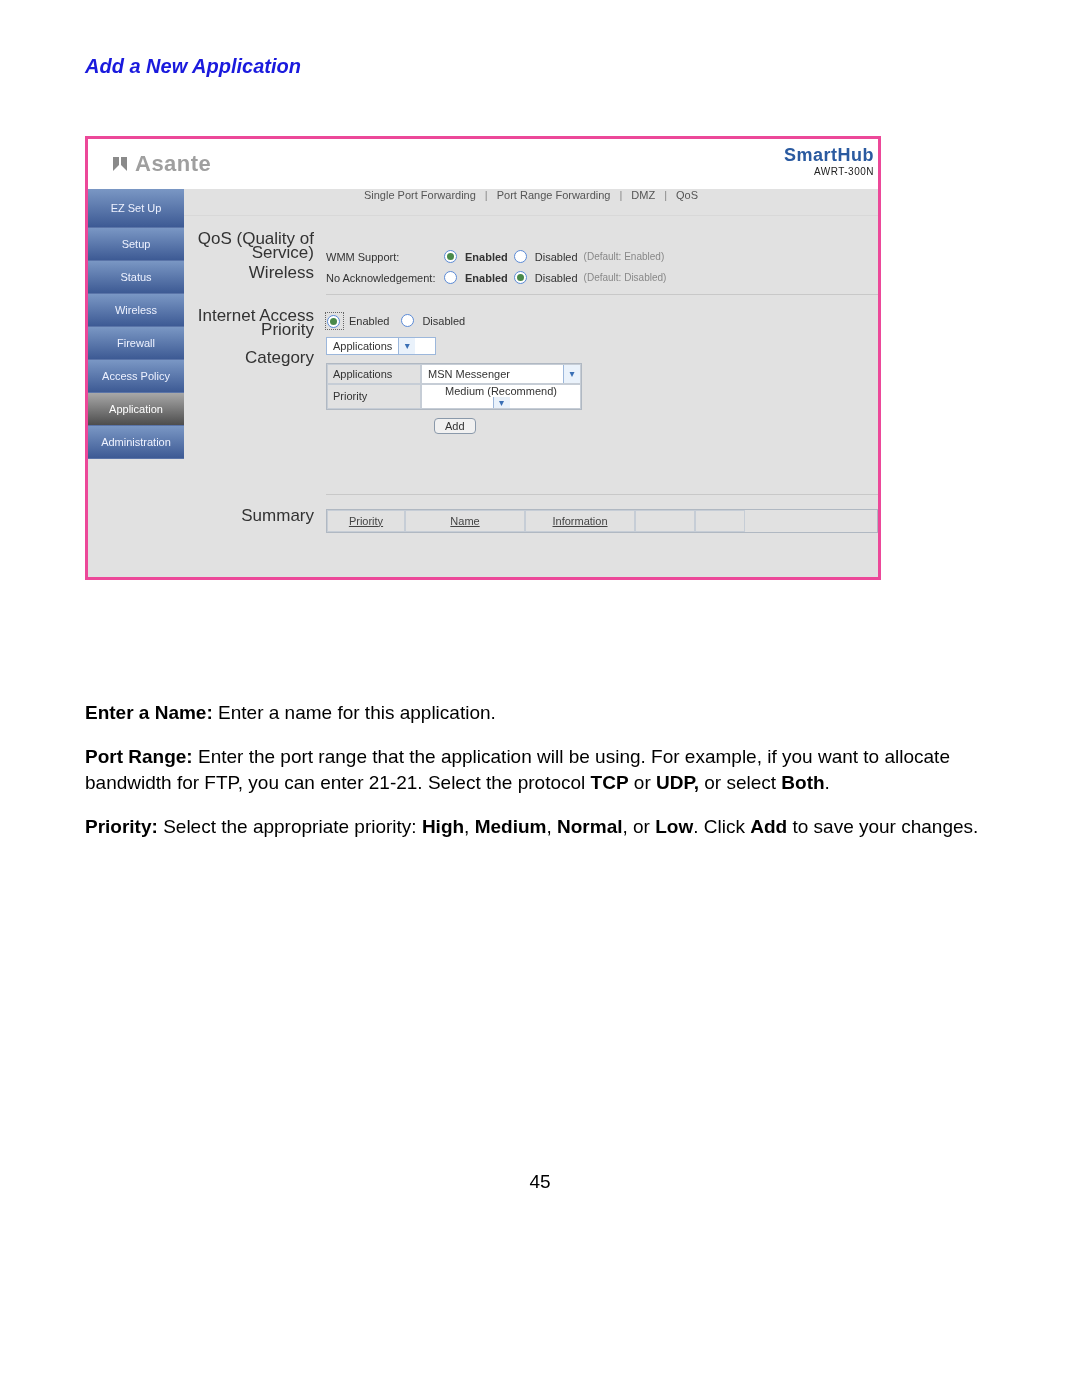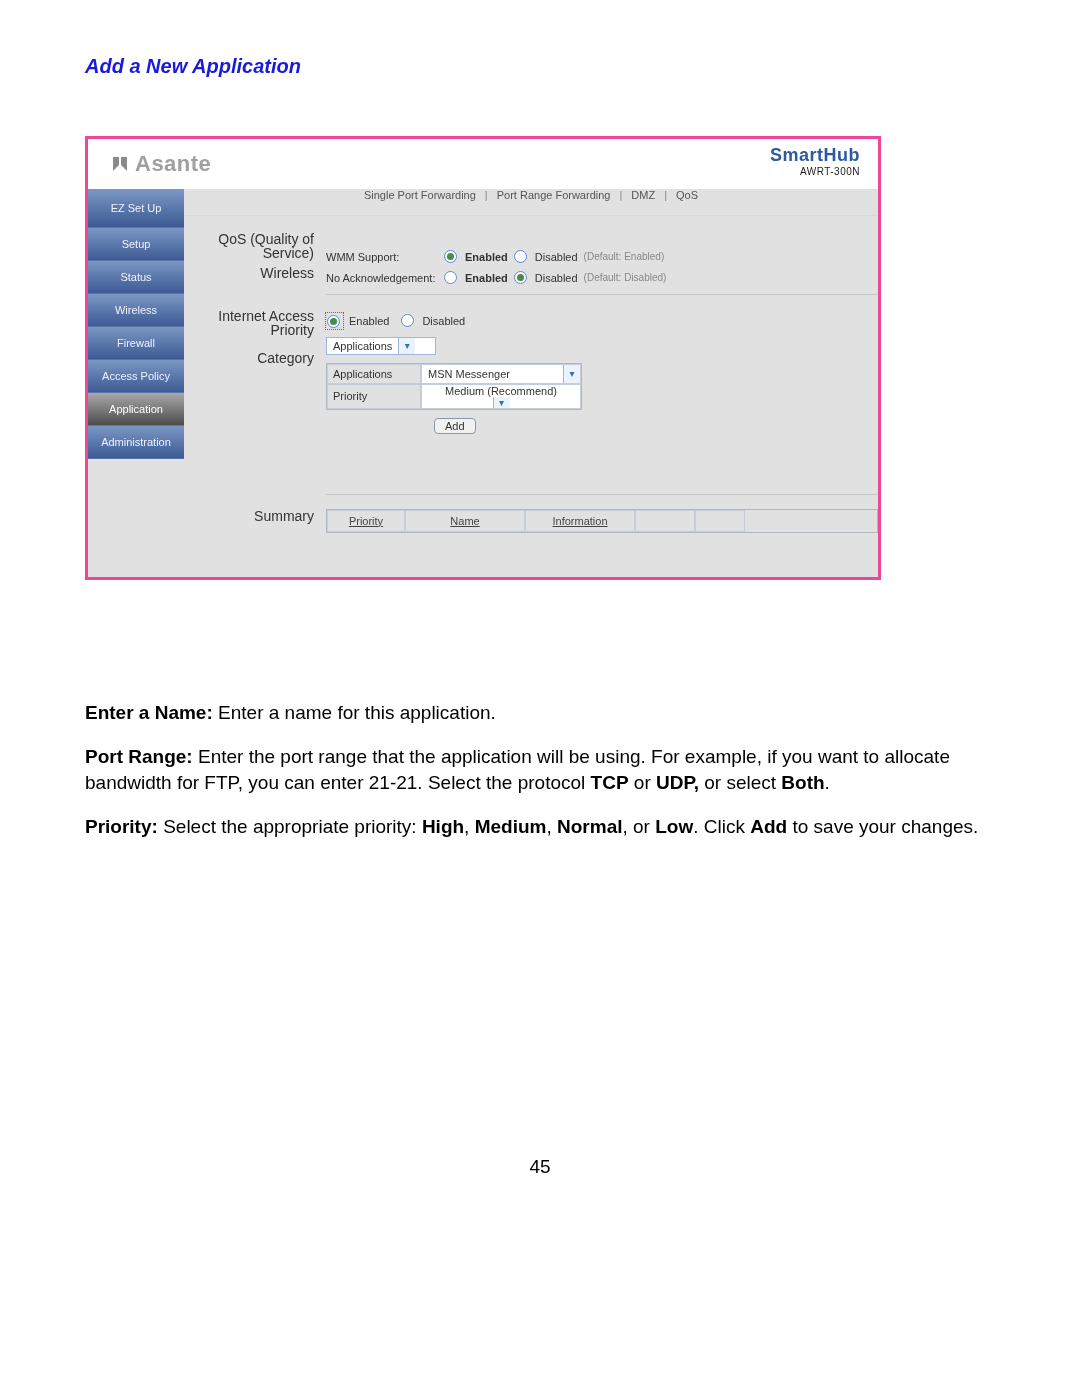--- a/index.html
+++ b/index.html
@@ -56,21 +56,21 @@
     position: absolute;
     left: 0; top: 0;
     border-left: 6px solid #8a8a8a;
     border-right: 6px solid #8a8a8a;
     border-bottom: 6px solid transparent;
     width: 2px;
     height: 8px;
   }
   .smarthub {
     position: absolute;
-    right: 18px;
+    right: 4px;
     top: 6px;
     text-align: right;
   }
   .smarthub-title {
     color: #2a5aa0;
     font-size: 18px;
     font-weight: bold;
     letter-spacing: 0.5px;
   }
   .smarthub-model {
@@ -125,21 +125,21 @@
   .subnav span { color: #555; }
   .subnav .divider { color: #888; padding: 0 2px; }
   .content-row {
     display: flex;
     padding: 4px 0 4px 0;
   }
   .label-col {
     width: 130px;
     text-align: right;
     padding-right: 8px;
-    font-size: 14px;
+    font-size: 17px;
     color: #333;
     line-height: 14px;
     flex: 0 0 130px;
   }
   .control-col {
     flex: 1;
     padding-left: 4px;
     font-size: 11px;
   }
   .kv-row {
@@ -277,21 +277,21 @@
     margin-top: 120px;
     font-size: 19px;
     line-height: 26px;
   }
   .instructions p { margin: 0 0 18px 0; }
   .instructions b { font-weight: bold; }
   .page-number {
     text-align: center;
     font-size: 19px;
     position: absolute;
-    bottom: 219px;
+    bottom: 204px;
     left: 0; right: 0;
   }
 </style>
 </head>
 <body>
 
 <div class="page">
 
   <h2 class="doc-heading">Add a New Application</h2>
 

